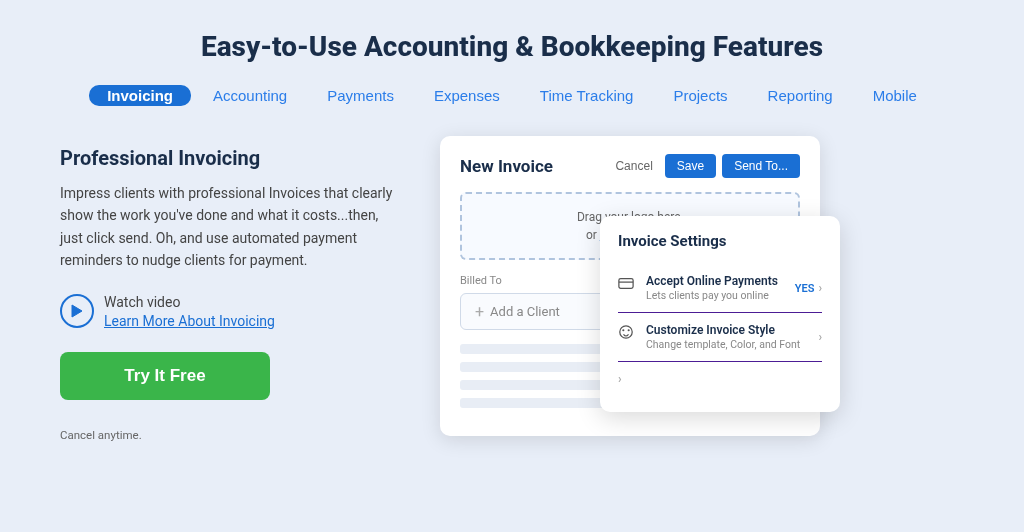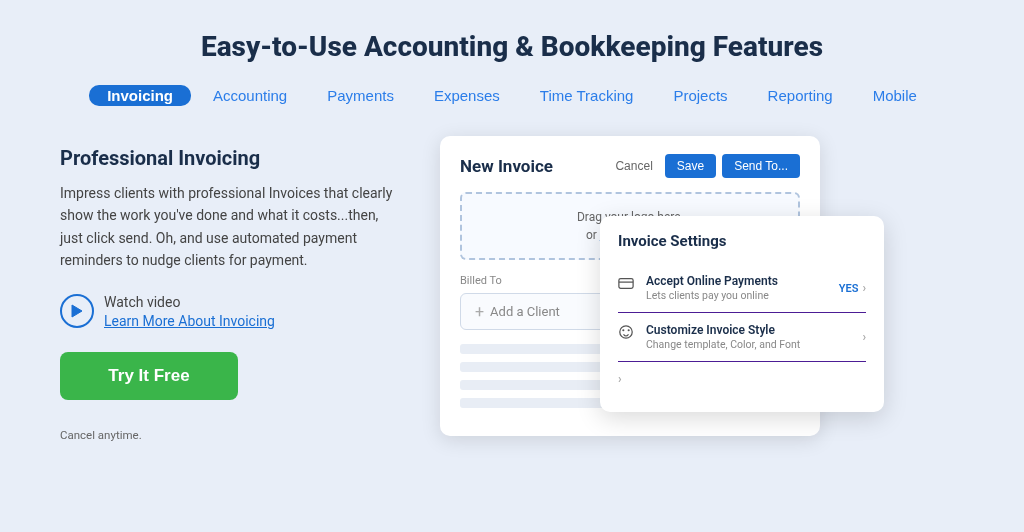--- a/index.html
+++ b/index.html
@@ -95,21 +95,21 @@
       color: #444;
     }
     .learn-more-link {
       color: #1a6fd4;
       text-decoration: underline;
       font-size: 14px;
       cursor: pointer;
     }
     .try-free-btn {
       display: block;
-      width: 178px;
+      width: 210px;
       padding: 14px 0;
       background-color: #3ab54a;
       color: #fff;
       font-size: 17px;
       font-weight: 700;
       text-align: center;
       border-radius: 8px;
       border: none;
       cursor: pointer;
       margin-bottom: 10px;
@@ -216,21 +216,21 @@
     }
     .add-client-btn span.plus {
       font-size: 16px;
       color: #aaa;
     }
     
     .settings-card {
       background: #fff;
       border-radius: 10px;
       box-shadow: 0 6px 24px rgba(0,0,0,0.15);
-      width: 284px;
+      width: 240px;
       padding: 16px 18px;
       position: absolute;
       top: 80px;
       left: 160px;
       z-index: 2;
     }
     .settings-title {
       font-size: 15px;
       font-weight: 700;
       color: #1a2e4a;

